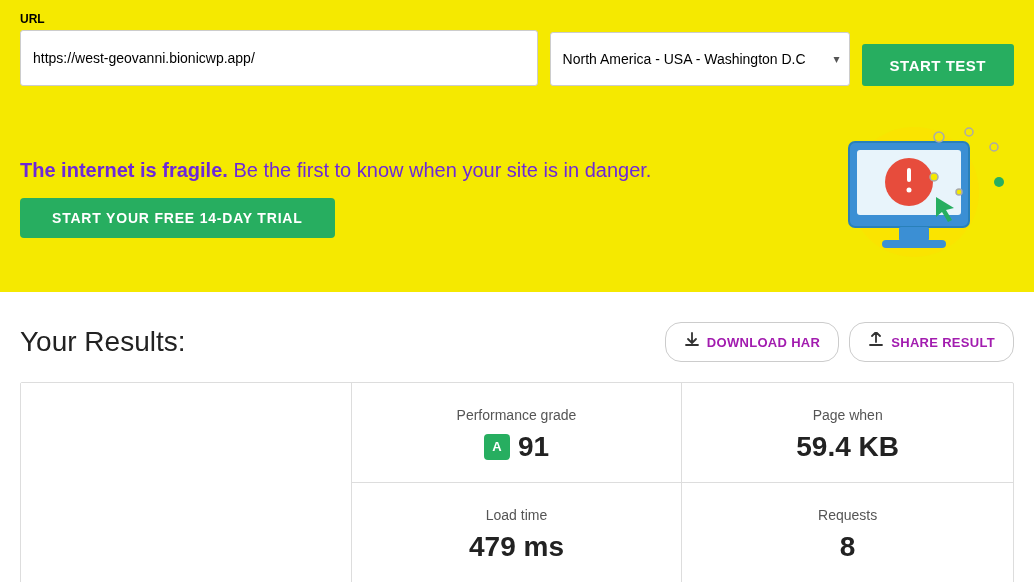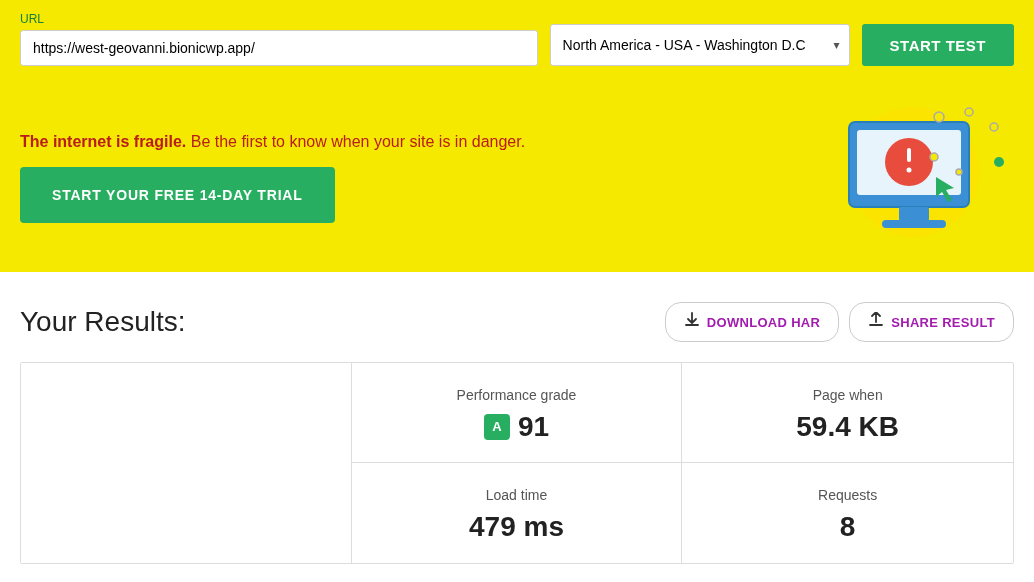--- a/index.html
+++ b/index.html
@@ -15,48 +15,48 @@
       align-items: flex-end;
       gap: 12px;
     }
     .field-group {
       display: flex;
       flex-direction: column;
       gap: 4px;
     }
     .field-group label {
       font-size: 12px;
-      color: #15803d;
-      font-weight: 400;
+      color: #000000;
+      font-weight: 700;
     }
     .url-field-group { flex: 1; }
     .url-input {
       width: 100%;
       padding: 10px 12px;
       font-size: 14px;
       border: 1px solid #ccc;
       border-radius: 3px;
       outline: none;
-      height: 36px;
+      height: 56px;
     }
     .test-from-group { flex: 0 0 300px; }
     .select-wrapper {
       position: relative;
       display: inline-flex;
       align-items: center;
     }
     .test-from-select {
       appearance: none;
       -webkit-appearance: none;
       padding: 10px 36px 10px 12px;
       font-size: 14px;
       border: 1px solid #ccc;
       border-radius: 3px;
       background: #fff;
-      height: 42px;
+      height: 54px;
       width: 300px;
       cursor: pointer;
       outline: none;
     }
     .select-arrow {
       position: absolute;
       right: 10px;
       pointer-events: none;
       font-size: 12px;
       color: #555;
@@ -89,33 +89,33 @@
     }
     .banner-content {
       flex: 1;
       display: flex;
       flex-direction: column;
       align-items: flex-start;
       gap: 14px;
       max-width: 700px;
     }
     .banner-text {
-      font-size: 16px;
-      color: #b91c1c;
+      font-size: 20px;
+      color: #6d28d9;
       line-height: 1.4;
     }
     .banner-text strong {
       font-weight: 800;
     }
     .banner-trial-btn {
       background: #27ae60;
       color: #fff;
       border: none;
       border-radius: 4px;
-      padding: 20px 32px;
+      padding: 12px 32px;
       font-size: 14px;
       font-weight: 700;
       letter-spacing: 0.8px;
       cursor: pointer;
       text-transform: uppercase;
     }
 
     
     .monitor-illustration {
       width: 200px;

